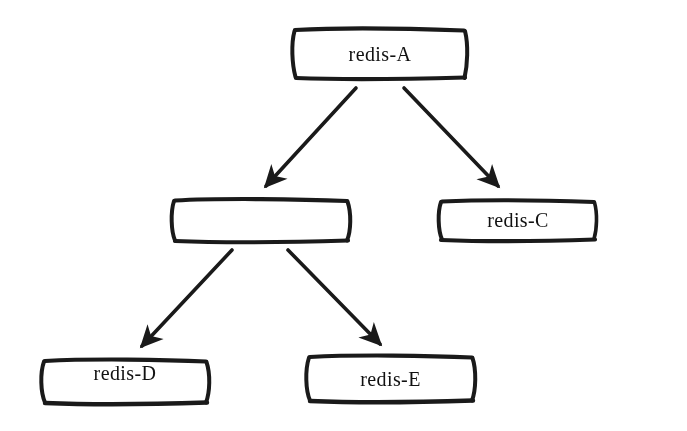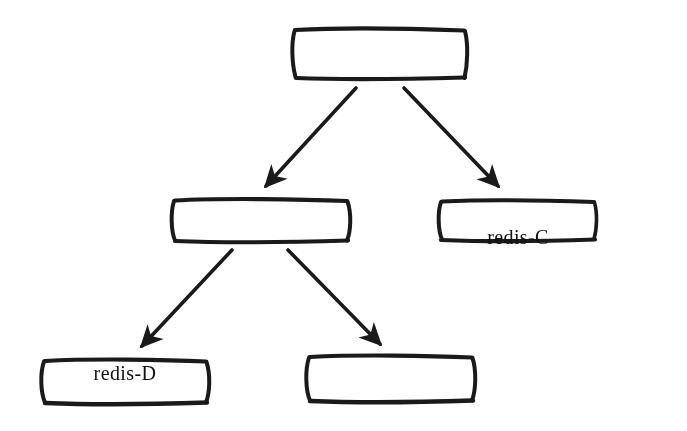--- a/index.html
+++ b/index.html
@@ -34,21 +34,21 @@
     justify-content: center;
     color: #111111;
     font-family: "Liberation Serif", "DejaVu Serif", serif;
     font-size: 20px;
     letter-spacing: 0.4px;
     white-space: nowrap;
     user-select: none;
   }
   #node-a-label { left: 293px; top: 29px;  width: 174px; height: 50px; }
   #node-b-label { left: 172px; top: 199px; width: 177px; height: 43px; }
-  #node-c-label { left: 440px; top: 200px; width: 156px; height: 41px; margin-top: 17px; }
+  #node-c-label { left: 440px; top: 200px; width: 156px; height: 41px; }
   #node-d-label { left: 42px;  top: 359px; width: 166px; height: 28px; }
   #node-e-label { left: 307px; top: 355px; width: 167px; height: 48px; }
 </style>
 </head>
 <body>
 
 <div id="diagram-canvas">
 
   <svg id="sketch-layer" viewBox="0 0 687 431" xmlns="http://www.w3.org/2000/svg">
     <defs>
@@ -94,16 +94,18 @@
 
     <path d="M 356 88 L 266 186" fill="none" stroke="#1a1a1a" stroke-width="3.6" stroke-linecap="round" marker-end="url(#arrowhead)"></path>
 
     <path d="M 404 88 L 498 186" fill="none" stroke="#1a1a1a" stroke-width="3.6" stroke-linecap="round" marker-end="url(#arrowhead)"></path>
 
     <path d="M 232 250 L 142 346" fill="none" stroke="#1a1a1a" stroke-width="3.6" stroke-linecap="round" marker-end="url(#arrowhead)"></path>
 
     <path d="M 288 250 L 380 344" fill="none" stroke="#1a1a1a" stroke-width="3.6" stroke-linecap="round" marker-end="url(#arrowhead)"></path>
   </svg>
 
+  <div class="node-label" id="node-a-label">redis-A</div>
   <div class="node-label" id="node-c-label">redis-C</div>
   <div class="node-label" id="node-d-label">redis-D</div>
+  <div class="node-label" id="node-e-label">redis-E</div>
 
 </div>
 
 </body></html>

